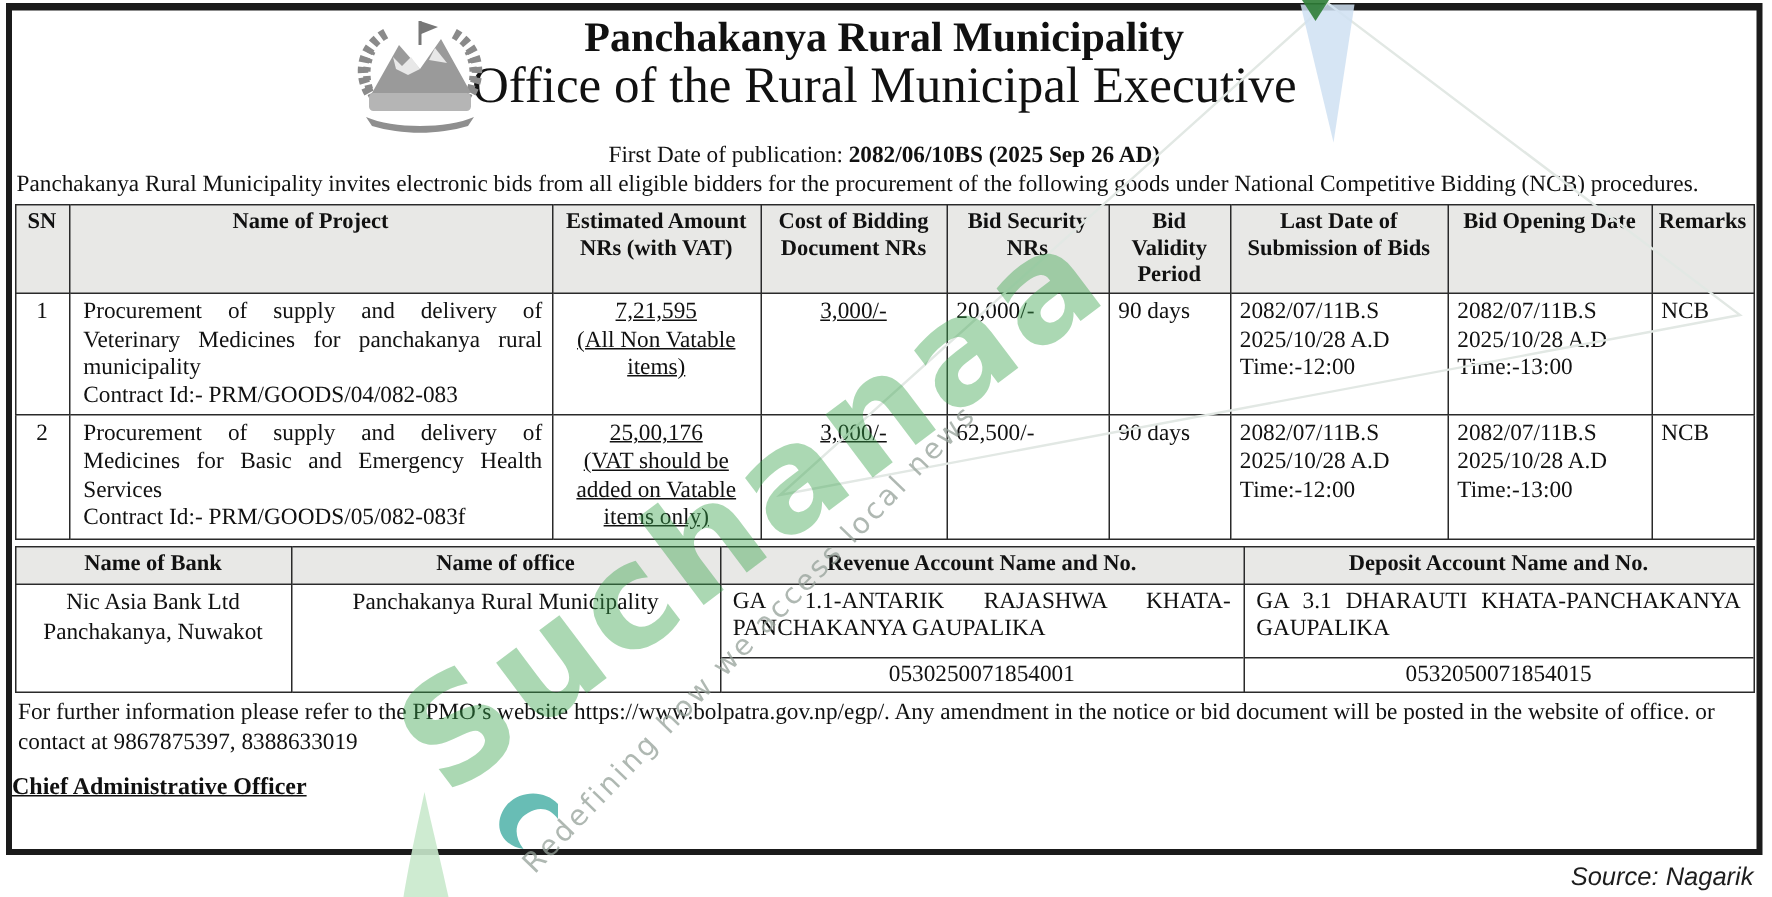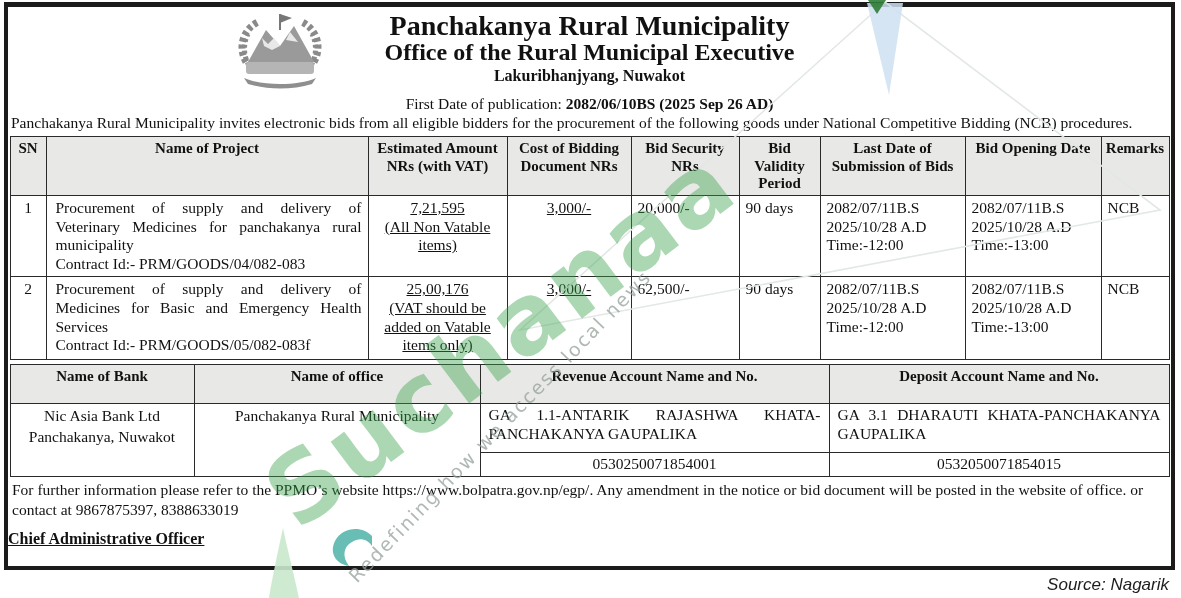--- a/index.html
+++ b/index.html
@@ -10,39 +10,39 @@
   }
   .doc {
     position:absolute; left:4px; top:2px; width:1171px; height:568px;
     border:4px solid #1b1b1b; border-top-width:5px; background:#fff;
   }
   
   .doc-header { position:relative; height:86px; }
   .emblem { position:absolute; left:224px; top:3px; width:96px; height:82px; }
   .head-titles { text-align:center; padding-top:4px; }
   .title-muni   { font-size:28px; font-weight:bold; line-height:1.05; }
-  .title-office { font-size:24px; font-weight:bold; line-height:1.05; }
+  .title-office { font-size:34px; font-weight:normal; line-height:1.05; }
   .title-loc    { font-size:16px; font-weight:bold; line-height:1.2; }
   
   .banner {
     height:31px; background:#1b1b1b; color:#fff; text-align:center;
     font-size:26px; font-weight:bold; line-height:30px; letter-spacing:.5px;
   }
   .pub-line { text-align:center; font-size:15.5px; padding-top:2px; }
   .pub-line b { font-weight:bold; }
   .intro { font-size:15.5px; line-height:1.18; text-align:justify; padding:1px 3px 2px 3px; }
   
   table { border-collapse:collapse; table-layout:fixed; width:1159px; margin:2px auto 0 auto; }
   th, td { border:1.6px solid #2a2a2a; font-size:15.5px; vertical-align:top; }
   th { background:#e8e8e6; font-weight:bold; text-align:center; padding:3px 2px; line-height:1.15; font-size:15px; }
   td { padding:3px 6px; line-height:1.2; }
   .c  { text-align:center;text-decoration:underline; }
   td.sn { text-align:center; }
   .proj-desc { text-align:justify; }
-  .bank-th { height:39px; }
+  .bank-th { height:24px; }
   .acct-cell { padding:0; }
   .acct-name { min-height:48px; padding:2px 8px; text-align:justify; }
   .acct-num  { border-top:1.6px solid #2a2a2a; text-align:center; padding:2px; }
   .bank-name-cell, .office-cell { text-align:center; }
   
   .foot-info { font-size:15.5px; line-height:1.3; padding:3px 4px 0 4px; }
   .cao { font-weight:bold; font-size:16px; padding:10px 8px 0 0;text-decoration:underline; }
   .source-credit {
     position:absolute; right:12px; bottom:3px; font-family:Liberation Sans, sans-serif;
     font-style:italic; font-size:17px; color:#1d1d1d;
@@ -88,21 +88,20 @@
         <line x1="48" y1="4" x2="48" y2="20" stroke="#777" stroke-width="2"></line>
         <polygon points="16,52 34,20 48,36 62,16 82,52" fill="#9a9a9a"></polygon>
         <polygon points="30,28 36,34 42,28 48,36 40,40 32,36" fill="#e8e8e8"></polygon>
         <polygon points="58,22 66,32 54,30" fill="#e8e8e8"></polygon>
         <rect x="14" y="52" width="68" height="12" rx="3" fill="#b5b5b5"></rect>
         <path d="M12,68 C30,76 66,76 84,68 L80,74 C60,80 36,80 16,74 Z" fill="#8f8f8f"></path>
       </svg>
       <div class="head-titles">
         <div class="title-muni">Panchakanya Rural Municipality</div>
         <div class="title-office">Office of the Rural Municipal Executive</div>
-        <div class="title-loc">Lakuribhanjyang, Nuwakot</div>
       </div>
     </div>
 
 
     <div class="pub-line"><span>First Date of publication: </span><b>2082/06/10BS (2025 Sep 26 AD)</b></div>
 
     <div class="intro">Panchakanya Rural Municipality invites electronic bids from all eligible bidders for the procurement of the following goods under National Competitive Bidding (NCB) procedures.</div>
 
     <table>
       <colgroup>

